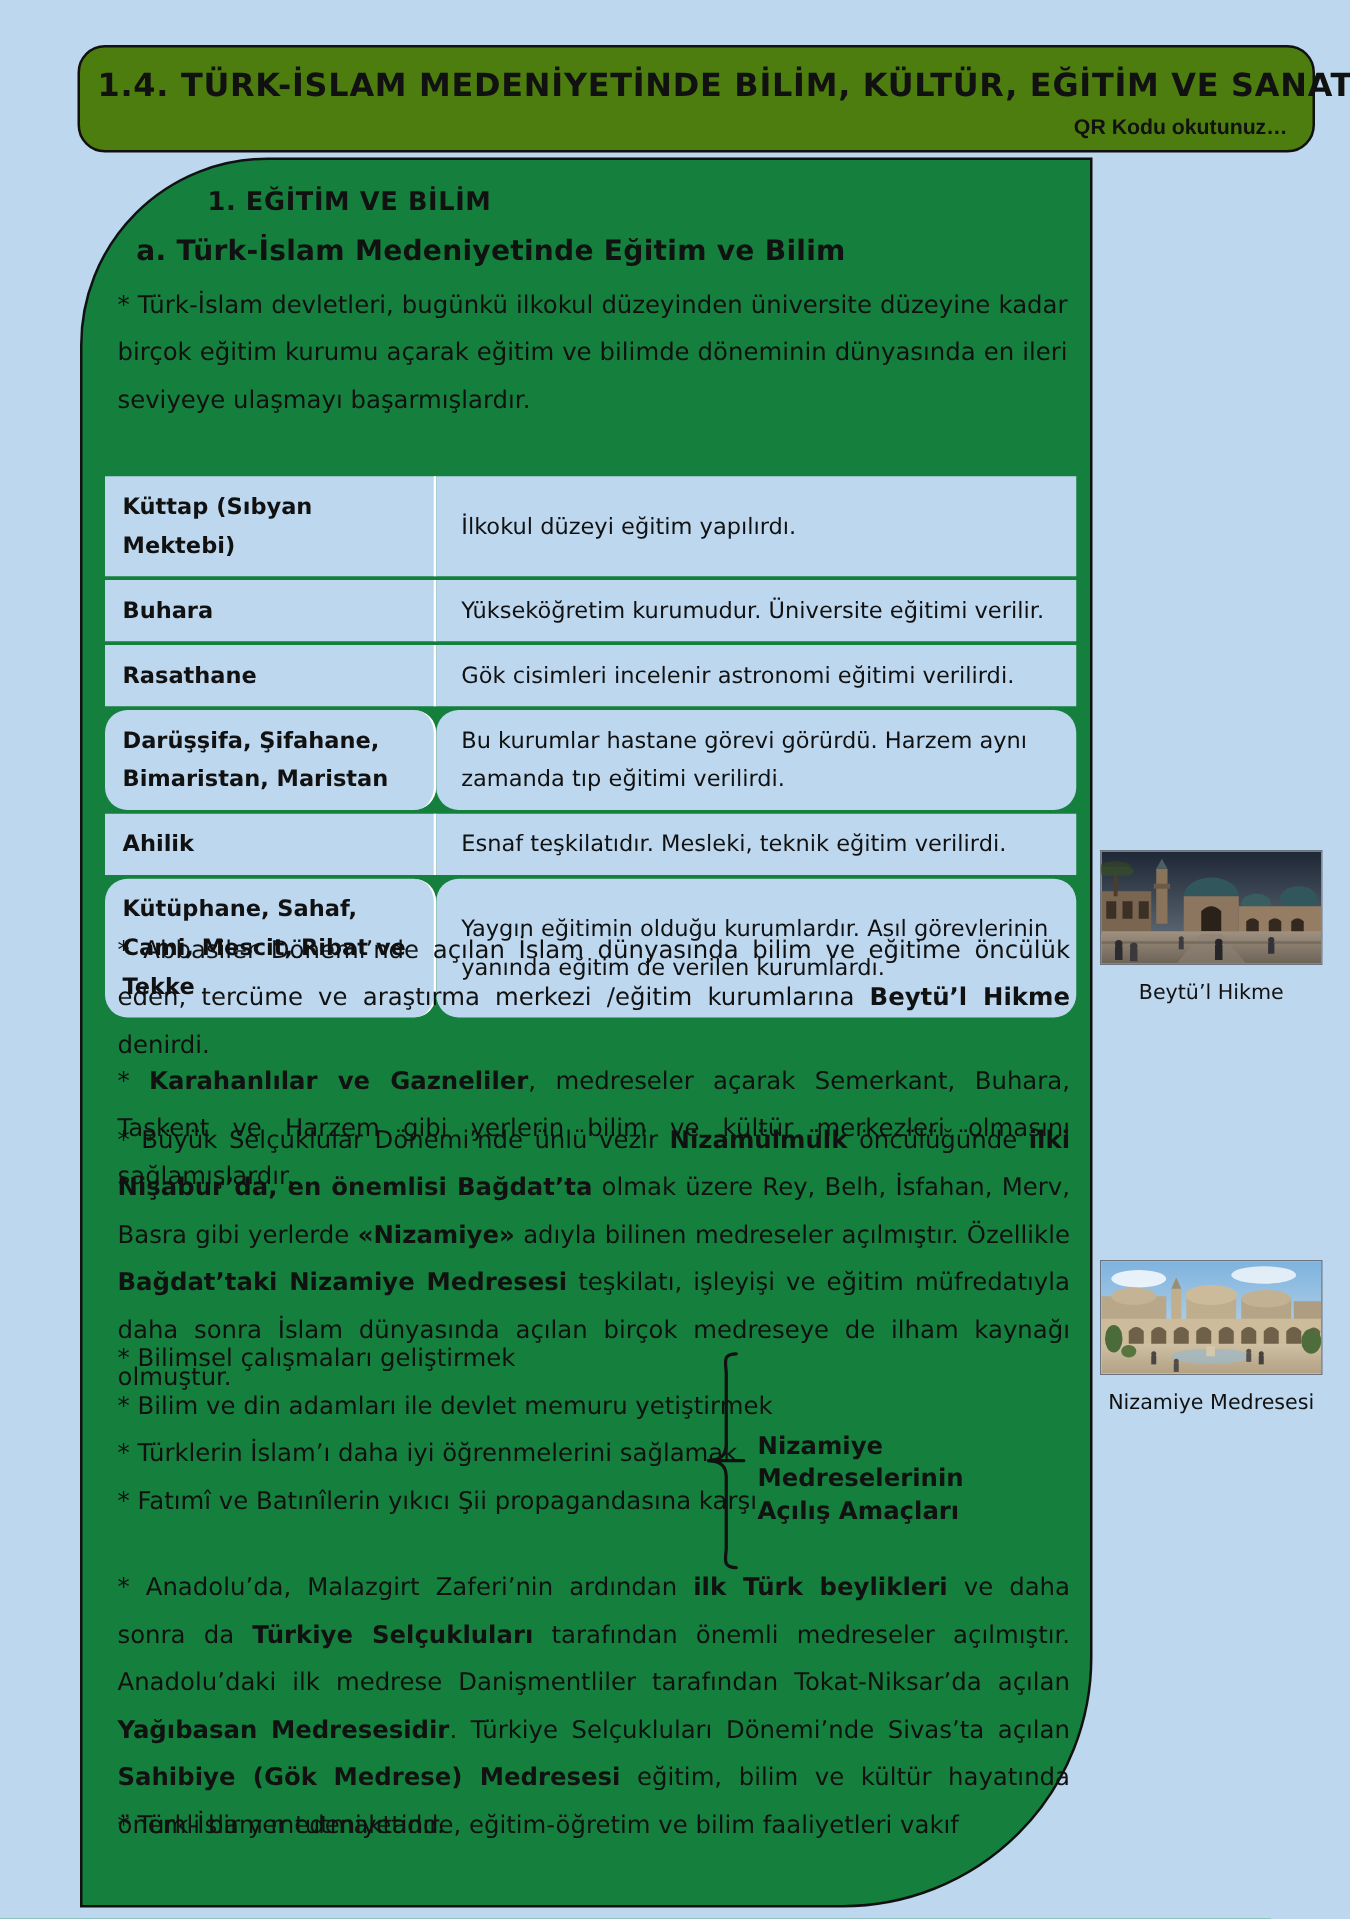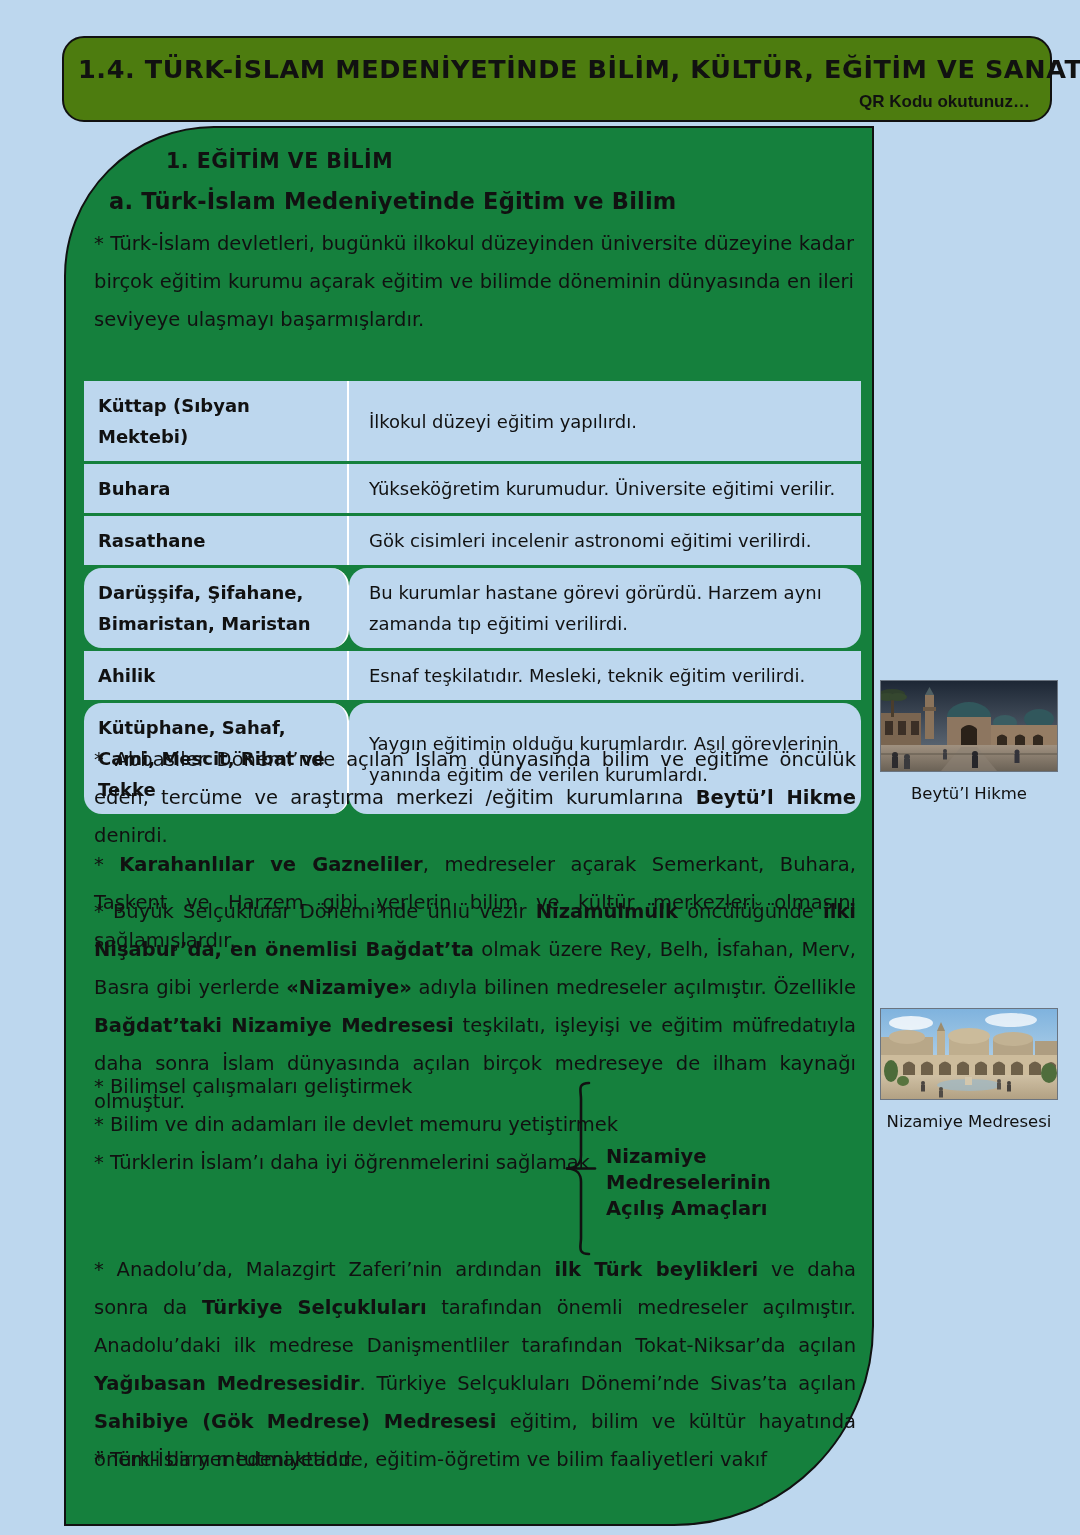--- a/index.html
+++ b/index.html
@@ -271,20 +271,21 @@
     </div>
 
     <div class="para p-selcuk">
       <span>* Büyük Selçuklular Dönemi’nde ünlü vezir <b>Nizamülmülk</b> öncülüğünde <b>ilki</b> <b>Nişabur’da, en önemlisi Bağdat’ta</b> olmak üzere Rey, Belh, İsfahan, Merv, Basra gibi yerlerde <b>«Nizamiye»</b> adıyla bilinen medreseler açılmıştır. Özellikle <b>Bağdat’taki Nizamiye Medresesi</b> teşkilatı, işleyişi ve eğitim müfredatıyla daha sonra İslam dünyasında açılan birçok medreseye de ilham kaynağı olmuştur.</span>
     </div>
 
     <div class="goal-list">
       <div class="goal-item">* Bilimsel çalışmaları geliştirmek</div>
       <div class="goal-item">* Bilim ve din adamları ile devlet memuru yetiştirmek</div>
       <div class="goal-item">* Türklerin İslam’ı daha iyi öğrenmelerini sağlamak</div>
+      <div class="goal-item">* Fatımî ve Batınîlerin yıkıcı Şii propagandasına karşı</div>
     </div>
 
     <div class="brace-wrap">
       <svg width="44" height="175" viewBox="0 0 44 175">
         <path d="M36 2 C24 2, 28 10, 28 18 L28 74 C28 83, 24 87, 14 87.5 C24 88, 28 92, 28 101 L28 157 C28 165, 24 173, 36 173" fill="none" stroke="#111" stroke-width="2.6" stroke-linecap="round" stroke-linejoin="round"></path>
         <path d="M14 87.5 L42 87.5" fill="none" stroke="#111" stroke-width="2.6" stroke-linecap="round"></path>
       </svg>
     </div>
 
     <div class="brace-label">

